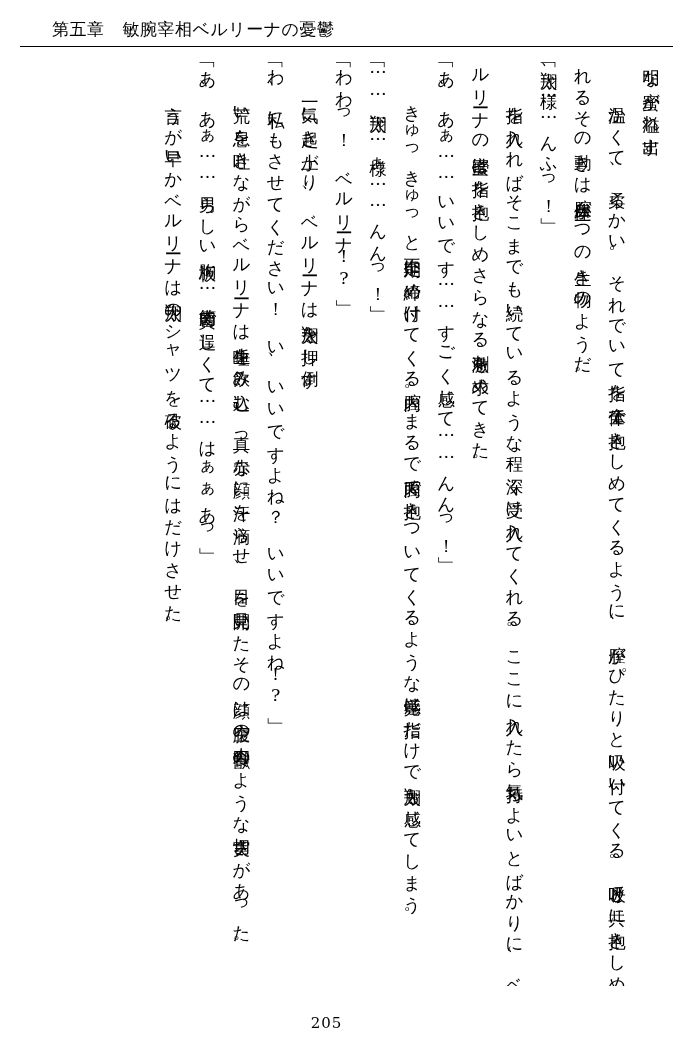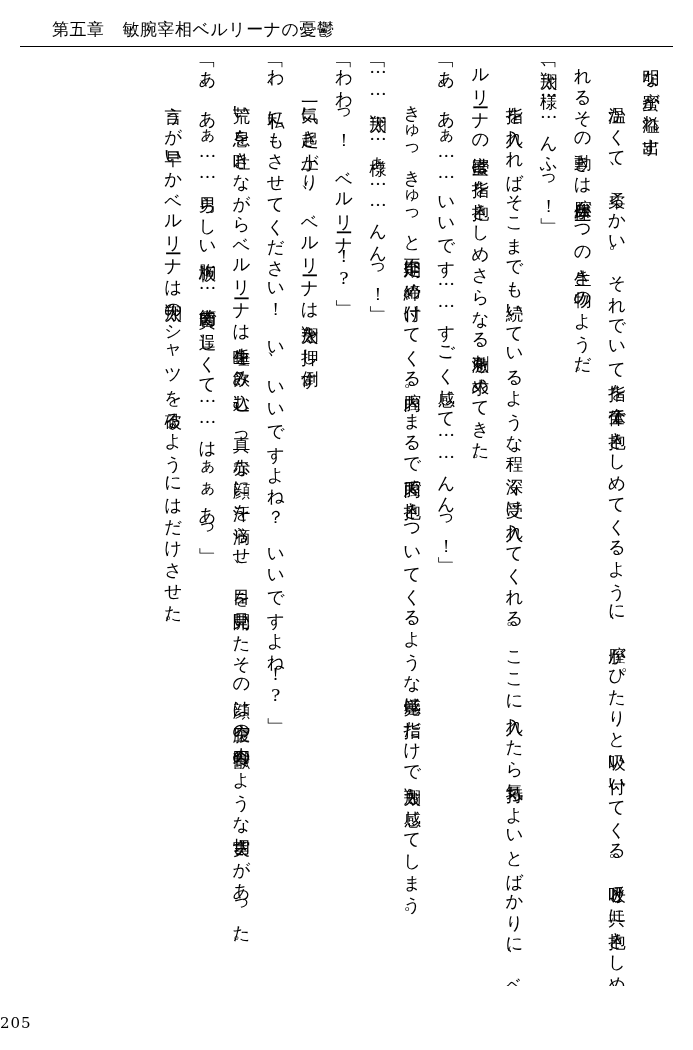--- a/index.html
+++ b/index.html
@@ -73,21 +73,21 @@
   .body-text p.dialogue {
     text-indent: 0;
   }
 
   
   .page-number {
     position: absolute;
     left: 0;
     right: 40px;
     bottom: 18px;
-    text-align: left;
+    text-align: center;
     font-size: 15px;
     letter-spacing: 1px;
   }
 </style>
 </head>
 <body>
 
 <div class="page">
 
   <div class="header">

